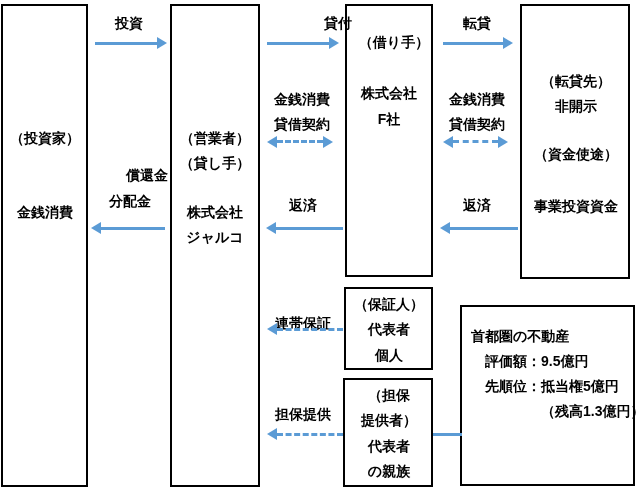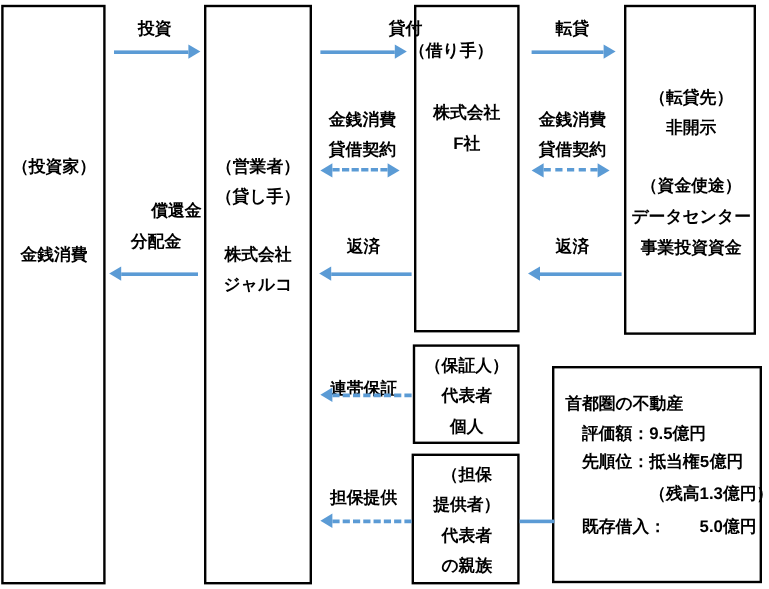--- a/index.html
+++ b/index.html
@@ -73,44 +73,42 @@
   <div class="box" style="left:460px; top:305px; width:175px; height:181px;"></div>
 
   <div class="txt center" style="left:45px; top:131px;">（投資家）</div>
   <div class="txt center" style="left:45px; top:205px;">金銭消費</div>
 
   <div class="txt center" style="left:215px; top:131px;">（営業者）</div>
   <div class="txt center" style="left:215px; top:156px;">（貸し手）</div>
   <div class="txt center" style="left:215px; top:205px;">株式会社</div>
   <div class="txt center" style="left:215px; top:230px;">ジャルコ</div>
 
-  <div class="txt center" style="left:376px; top:35px;">（借り手）</div>
+  <div class="txt center" style="left:394px; top:35px;">（借り手）</div>
   <div class="txt center" style="left:389px; top:86px;">株式会社</div>
   <div class="txt center" style="left:389px; top:112px;">F社</div>
 
   <div class="txt center" style="left:576px; top:74px;">（転貸先）</div>
   <div class="txt center" style="left:576px; top:99px;">非開示</div>
   <div class="txt center" style="left:576px; top:147px;">（資金使途）</div>
-  <div class="txt center" style="left:576px; top:173px;">データセンター</div>
   <div class="txt center" style="left:576px; top:199px;">事業投資資金</div>
 
   <div class="txt center" style="left:389px; top:297px;">（保証人）</div>
   <div class="txt center" style="left:389px; top:322px;">代表者</div>
   <div class="txt center" style="left:389px; top:348px;">個人</div>
 
   <div class="txt center" style="left:389px; top:388px;">（担保</div>
   <div class="txt center" style="left:389px; top:413px;">提供者）</div>
   <div class="txt center" style="left:389px; top:439px;">代表者</div>
   <div class="txt center" style="left:389px; top:464px;">の親族</div>
 
   <div class="txt left" style="left:471px; top:329px;">首都圏の不動産</div>
   <div class="txt left" style="left:471px; top:354px;">　評価額：9.5億円</div>
-  <div class="txt left" style="left:471px; top:379px;font-family:Liberation Mono, monospace;">　先順位：抵当権5億円</div>
+  <div class="txt left" style="left:471px; top:379px;">　先順位：抵当権5億円</div>
   <div class="txt left" style="left:471px; top:404px;">　　　　　（残高1.3億円）</div>
-  <div class="txt left" style="left:471px; top:431px;">　既存借入：　　5.0億円</div>
 
   <div class="txt center" style="left:129px; top:16px;">投資</div>
   <div class="arrow-line" style="left:95px; top:42px; width:62px;"></div>
   <div class="head right" style="left:157px; top:37px;"></div>
 
   <div class="txt center" style="left:147px; top:168px;">償還金</div>
   <div class="txt center" style="left:130px; top:194px;">分配金</div>
   <div class="arrow-line" style="left:101px; top:227px; width:64px;"></div>
   <div class="head left" style="left:91px; top:222px;"></div>
 

